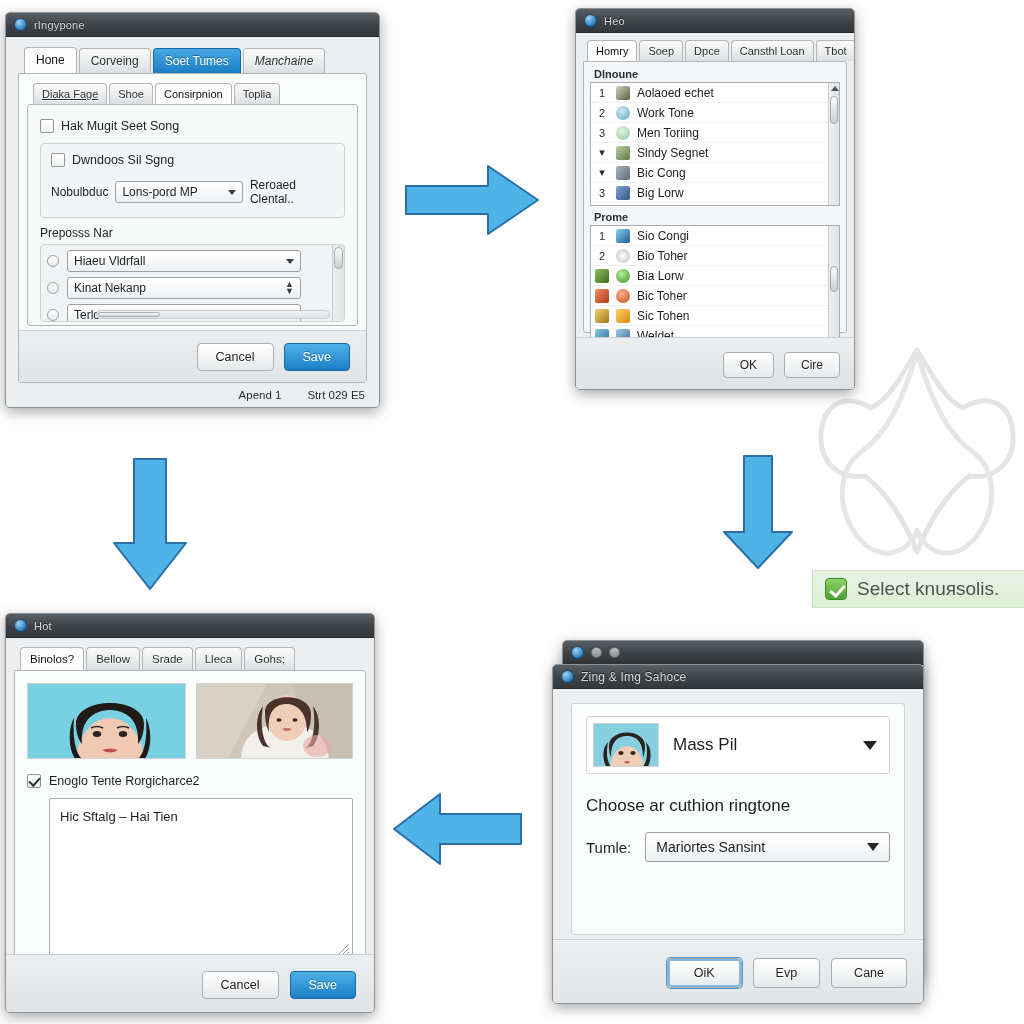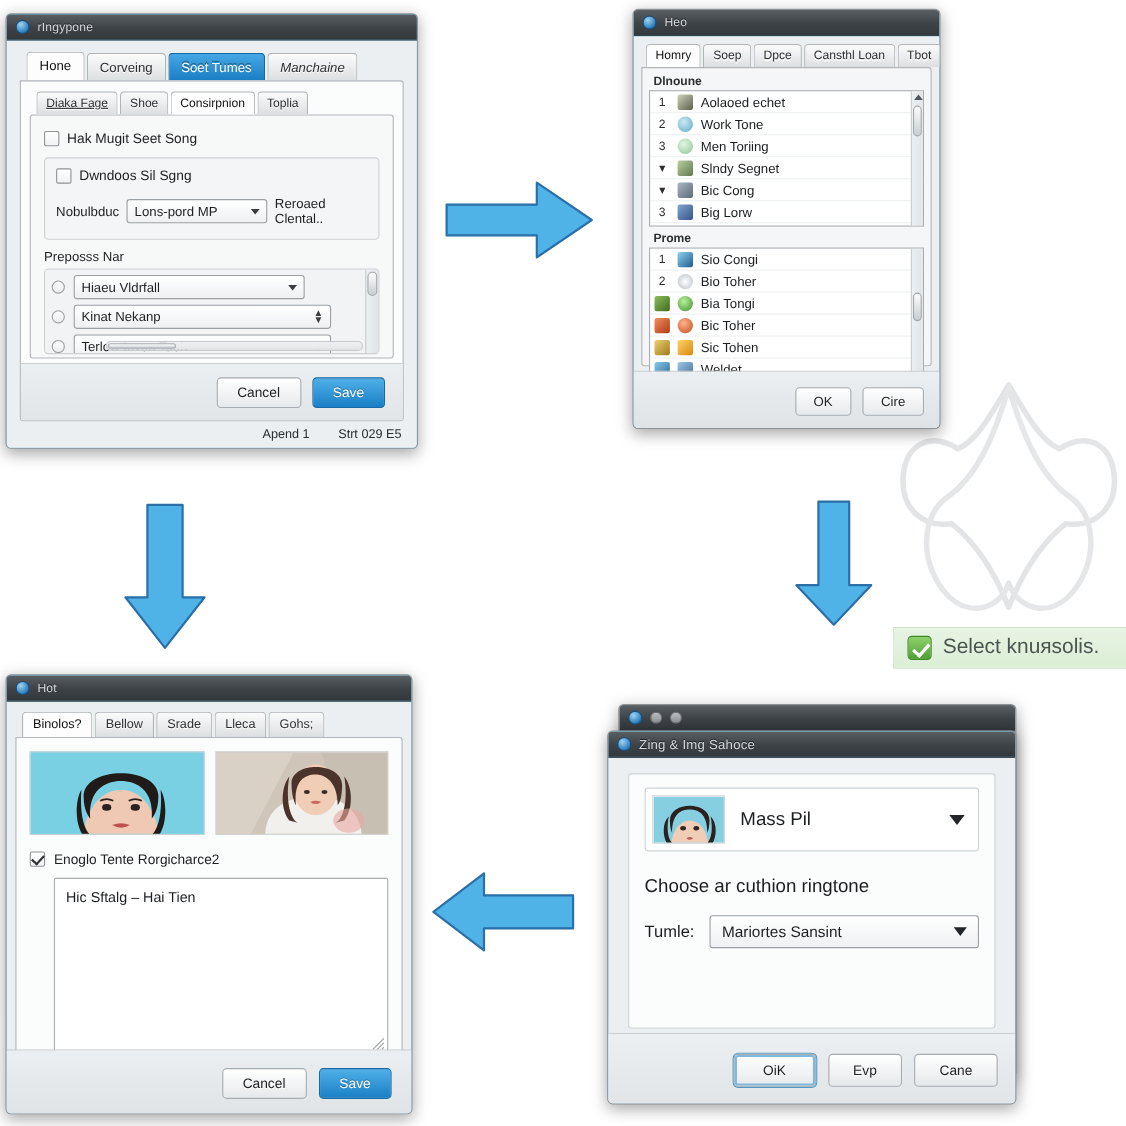--- a/index.html
+++ b/index.html
@@ -241,21 +241,21 @@
               </div>
               <span class="label">Reroaed Clental..</span>
             </div>
           </div>
 
           <div class="label" style="margin:8px 0 4px;">Preposss Nar</div>
 
           <div class="group" style="position:relative; height:78px; padding:5px 6px; background:#f1f3f4; overflow:hidden;">
             <div style="display:flex;align-items:center;gap:8px;margin-bottom:5px;">
               <span class="radio"></span>
-              <div class="sel" style="width:210px;text-align:right;">
+              <div class="sel" style="width:234px;text-align:right;">
                 <span>Hiaeu Vldrfall</span>
                 <span class="caret"></span>
               </div>
             </div>
             <div style="display:flex;align-items:center;gap:8px;margin-bottom:5px;">
               <span class="radio"></span>
               <div class="sel" style="width:234px;">
                 <span>Kinat Nekanp</span>
                 <span class="spin">▲<br>▼</span>
               </div>
@@ -366,21 +366,21 @@
             <span>Sio Congi</span>
           </div>
           <div class="lrow">
             <span class="lidx">2</span>
             <span class="licon" style="background:radial-gradient(circle at 50% 50%,#ffffff,#b8bec4);border-radius:50%;"></span>
             <span>Bio Toher</span>
           </div>
           <div class="lrow">
             <span class="lidx" style="background:linear-gradient(135deg,#8fc05a,#3e6b22);color:transparent;border-radius:2px;height:14px;">■</span>
             <span class="licon" style="background:radial-gradient(circle at 40% 35%,#b7ef9a,#3e8f2c);border-radius:50%;"></span>
-            <span>Bia Tongi</span>
+            <span>Bia Lorw</span>
           </div>
           <div class="lrow">
             <span class="lidx" style="background:linear-gradient(135deg,#ef8f63,#b13a12);color:transparent;border-radius:2px;height:14px;">■</span>
             <span class="licon" style="background:radial-gradient(circle at 40% 35%,#ffb38f,#c24a16);border-radius:50%;"></span>
             <span>Bic Toher</span>
           </div>
           <div class="lrow">
             <span class="lidx" style="background:linear-gradient(135deg,#f0d070,#9b7a1c);color:transparent;border-radius:2px;height:14px;">4</span>
             <span class="licon" style="background:linear-gradient(135deg,#ffd36a,#d98a12);"></span>
             <span>Sic Tohen</span>

